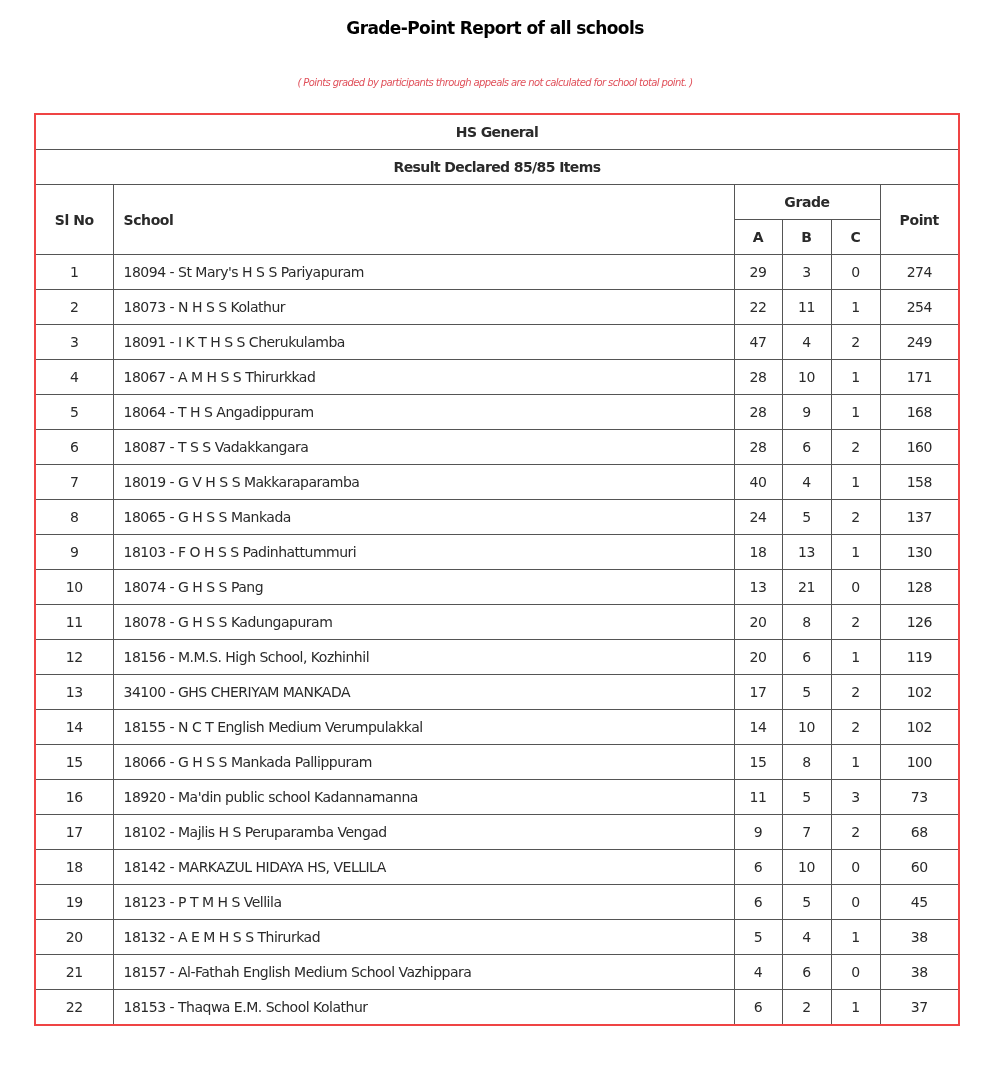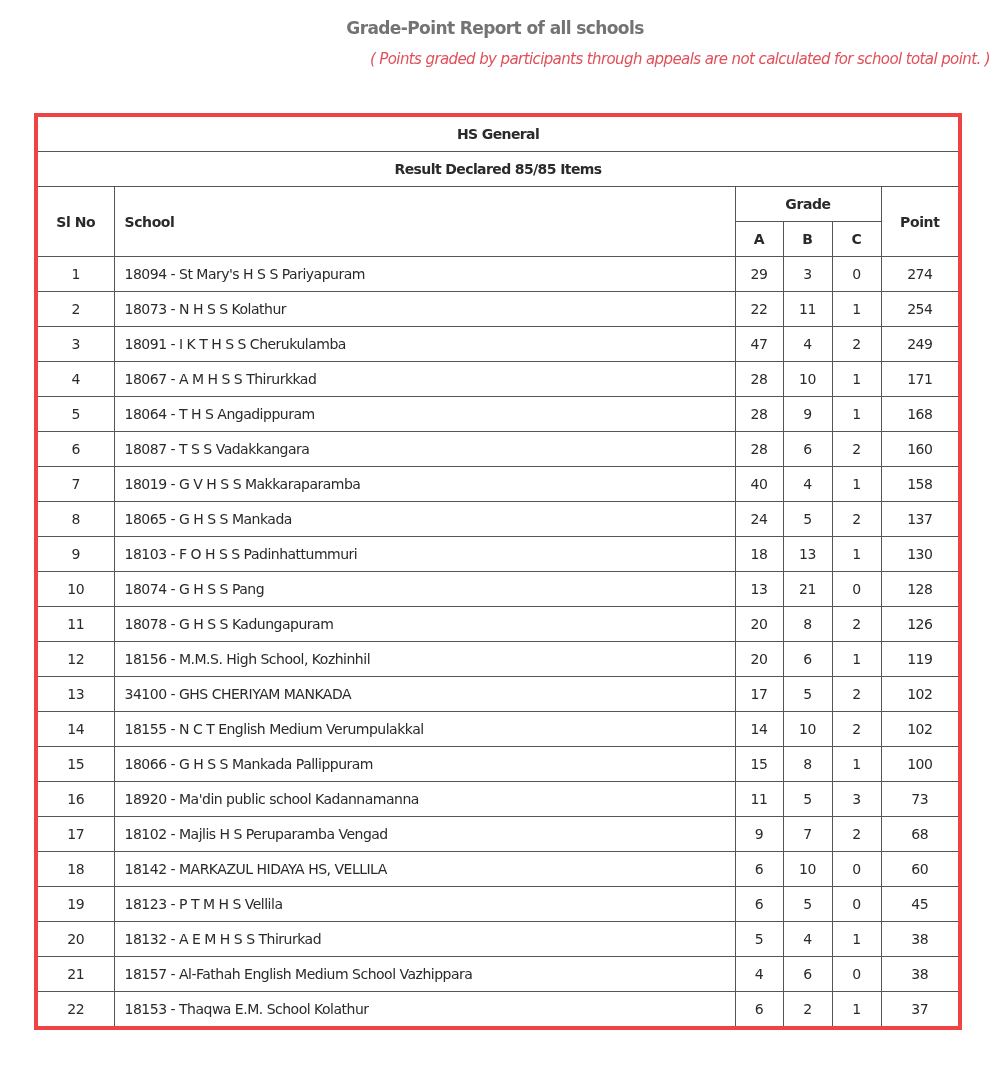--- a/index.html
+++ b/index.html
@@ -1,23 +1,23 @@
 <!DOCTYPE html>
 <html><head>
 <meta charset="utf-8">
 <style>
   html, body { margin: 0; padding: 0; background: #ffffff; }
   body { width: 1005px; height: 1087px; position: relative; overflow: hidden;
          font-family: "DejaVu Sans", "Liberation Sans", sans-serif; color: #2a2a2a; }
   .title { position: absolute; left: 0; top: 18px; width: 990px; text-align: center;
-           font-size: 17px; font-weight: bold; color: #737373; letter-spacing: -0.6px; }
-  .note { position: absolute; left: 0; top: 50px; width: 990px; text-align: right;
-          font-size: 15px; font-style: italic; color: #e0505a; letter-spacing: -0.6px; }
+           font-size: 17px; font-weight: bold; color: #000000; letter-spacing: -0.6px; }
+  .note { position: absolute; left: 0; top: 77px; width: 990px; text-align: center;
+          font-size: 10px; font-style: italic; color: #e0505a; letter-spacing: -0.6px; }
   table.report { position: absolute; left: 34px; top: 113px; width: 924px;
-                 border-collapse: collapse; border: 4px solid #ef4444; table-layout: fixed; }
+                 border-collapse: collapse; border: 2px solid #ef4444; table-layout: fixed; }
   table.report td, table.report th { border: 1.5px solid #555; padding: 0; font-size: 14px; }
   .banner td { height: 34px; text-align: center; font-weight: bold; font-size: 14px; letter-spacing: -0.6px; }
   th { font-weight: bold; font-size: 13px; letter-spacing: -0.4px; }
   th.sl { text-align: center; }
   th.school { text-align: left; padding-left: 10px !important; }
   th.grade-top { height: 34px; text-align: center; }
   th.grade-sub { height: 34px; text-align: center; }
   th.point { text-align: center; }
   tr.data td { height: 34px; letter-spacing: -0.5px; }
   td.c { text-align: center; }

